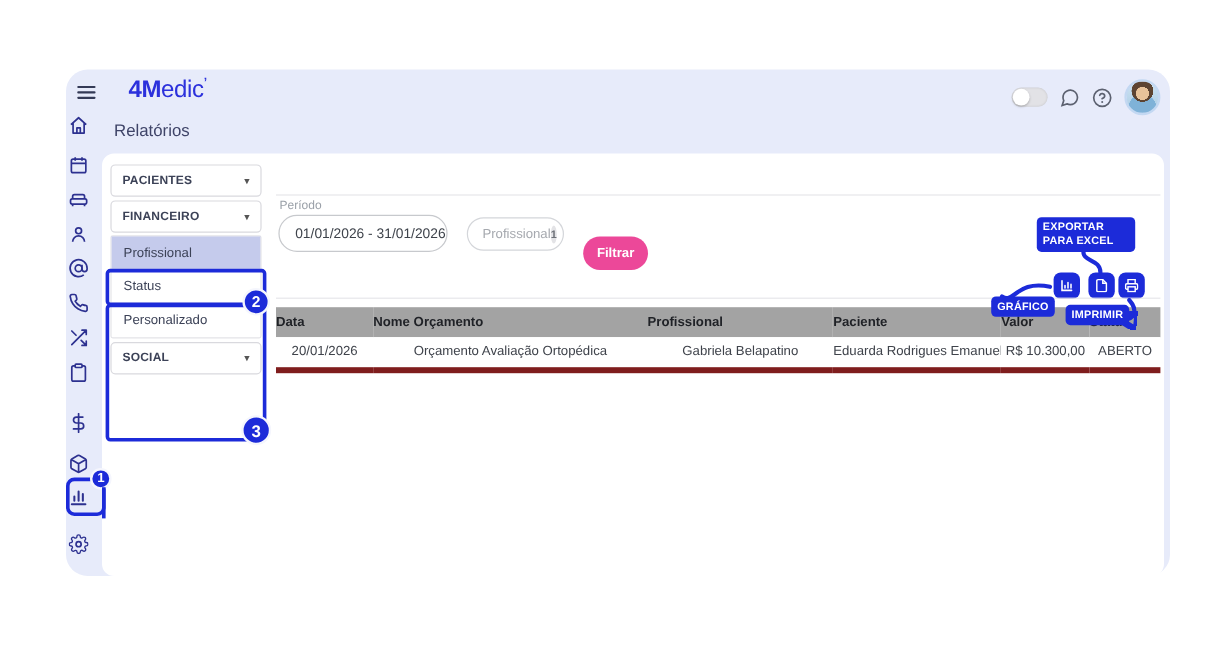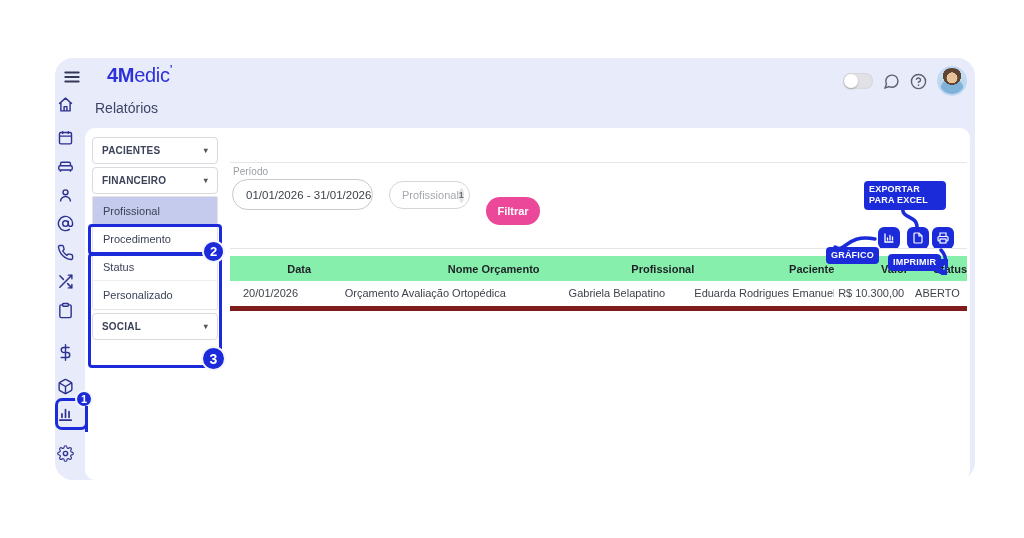--- a/index.html
+++ b/index.html
@@ -75,22 +75,22 @@
 
   
   .icon-btn { position:absolute; top:99px; width:22px; height:22px; border-radius:6px;
     background:#1c2bd9; color:#fff; display:flex; align-items:center; justify-content:center; cursor:pointer; }
   .icon-btn svg { width:12px; height:12px; }
   .btn-chart { left:793px; } .btn-file { left:822px; } .btn-print { left:847px; }
 
   
   .tbl { position:absolute; left:145px; top:128px; width:737px; border-collapse:collapse;
     table-layout:fixed; }
-  .tbl th { background:#86efac; font-size:11px; font-weight:700; color:#1f2126;
-    height:25px; text-align:right; }
+  .tbl th { background:#a3a3a3; font-size:11px; font-weight:700; color:#1f2126;
+    height:25px; text-align:left; }
   .tbl td { font-size:11px; color:#3f434b; height:27px; text-align:center;
     border-bottom:5px solid #7f1d1d; background:#fff; white-space:nowrap; overflow:hidden; }
   .c1{width:11%}.c2{width:31%}.c3{width:21%}.c4{width:19%}.c5{width:10%}.c6{width:8%}
 
   
   .anno-box { position:absolute; border:3px solid #1c2bd9; border-radius:5px;
     pointer-events:none; z-index:5; }
   .badge { position:absolute; border-radius:50%; background:#1c2bd9; color:#fff;
     font-weight:700; display:flex; align-items:center; justify-content:center;
     border:2px solid #f5f6fd; z-index:6; pointer-events:none; }
@@ -271,21 +271,20 @@
       <div class="menu-item">
           <span>PACIENTES</span>
           <span class="caret down"></span>
         </div>
       <div class="menu-item">
           <span>FINANCEIRO</span>
           <span class="caret down"></span>
         </div>
       <div class="submenu">
         <div class="submenu-item selected">Profissional</div>
-        <div class="submenu-item">Procedimento</div>
         <div class="submenu-item">Status</div>
         <div class="submenu-item">Personalizado</div>
       </div>
       <div class="menu-item">
           <span>SOCIAL</span>
           <span class="caret down"></span>
         </div>
     </div>
 
     <div class="anno-box" style="left:3px;top:96px;width:134px;height:31px;border-radius:4px"></div>

